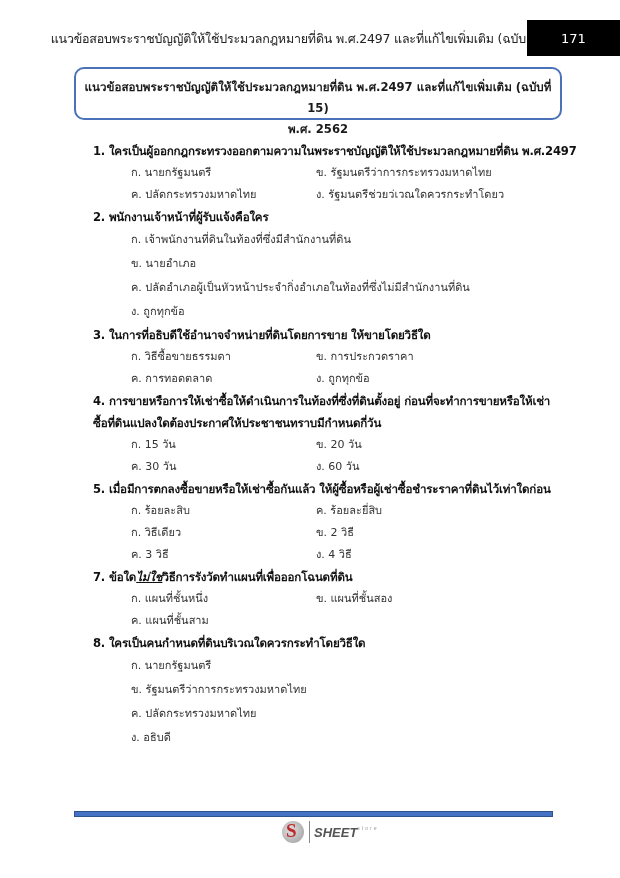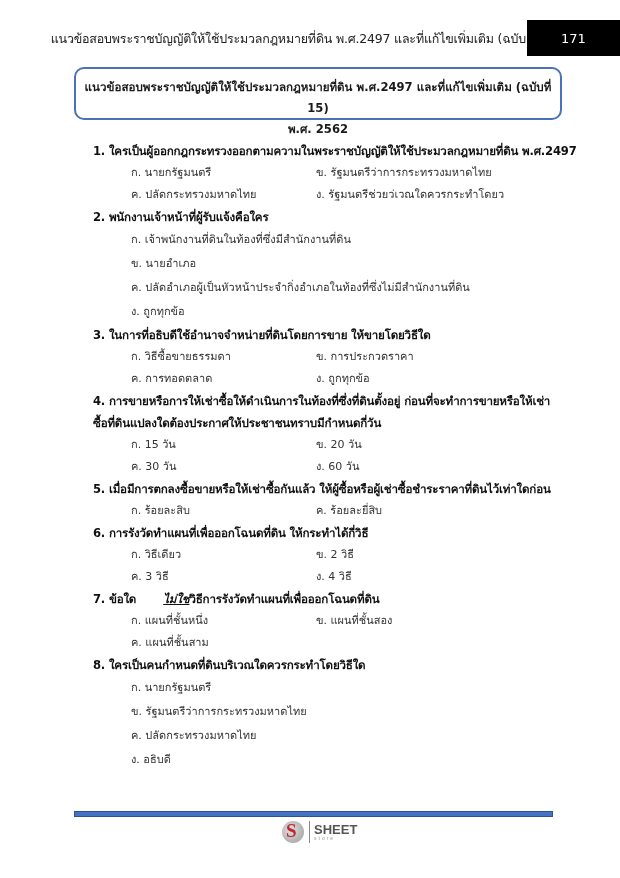--- a/index.html
+++ b/index.html
@@ -27,37 +27,37 @@
     text-align: center; font-weight: bold; font-size: 11.6px; color: #1a1a1a;
     padding-top: 8px; line-height: 21px;
   }
   .content { position: absolute; left: 93px; top: 140px; width: 470px; }
   .q { font-weight: bold; font-size: 11.6px; line-height: 22px; white-space: nowrap; letter-spacing: -0.2px; }
   .q.wrap { white-space: normal; }
   .opts { padding-left: 38px; font-size: 11px; color: #333; }
   .opts.grid { display: grid; grid-template-columns: 185px 1fr; }
   .opt { line-height: 22px; white-space: nowrap; }
   .opts.list .opt { line-height: 24px; }
-  .emph { font-style: italic; text-decoration: underline; padding-left: 27px; }
+  .emph { font-style: italic; text-decoration: underline; }
   .footer-rule {
     position: absolute; left: 74px; top: 811px; width: 477px; height: 4px;
     background: #4472c4; border: 1px solid #2f528f; box-sizing: content-box;
   }
   .logo { position: absolute; left: 282px; top: 819px; height: 26px; display: flex; align-items: center; }
   .logo .mark {
     width: 22px; height: 22px; border-radius: 50%;
     background: radial-gradient(circle at 40% 40%, #e0e0e0, #9a9a9a);
     position: relative;
   }
   .logo .mark span {
     position: absolute; left: 4px; top: -1px; font-weight: bold; font-size: 19px; color: #c0282d;
     font-family: "Liberation Serif", serif;
   }
   .logo .sep { width: 1px; height: 22px; background: #888; margin: 0 4px 0 5px; }
-  .logo .words { display: flex; flex-direction: column; line-height: 1; }
+  .logo .words { display: flex; flex-direction: row; line-height: 1; font-style: italic; }
   .logo .brand { font-weight: bold; font-size: 13px; color: #555; font-family: "Liberation Sans", sans-serif; }
   .logo .sub { font-size: 5px; color: #999; letter-spacing: 2px; font-family: "Liberation Sans", sans-serif; }
 </style>
 </head>
 <body>
 
 <div class="running-header">
   <div class="title">แนวข้อสอบพระราชบัญญัติให้ใช้ประมวลกฎหมายที่ดิน พ.ศ.2497 และที่แก้ไขเพิ่มเติม (ฉบับ</div>
   <div class="page-no">171</div>
 </div>
@@ -111,21 +111,20 @@
 
   <div>
     <div class="q">5. เมื่อมีการตกลงซื้อขายหรือให้เช่าซื้อกันแล้ว ให้ผู้ซื้อหรือผู้เช่าซื้อชำระราคาที่ดินไว้เท่าใดก่อน</div>
     <div class="opts grid">
       <div class="opt">ก. ร้อยละสิบ</div>
       <div class="opt">ค. ร้อยละยี่สิบ</div>
     </div>
   </div>
 
   <div>
-    <div class="q">6. การรังวัดทำแผนที่เพื่อออกโฉนดที่ดิน ให้กระทำได้กี่วิธี</div>
     <div class="opts grid">
       <div class="opt">ก. วิธีเดียว</div>
       <div class="opt">ข. 2 วิธี</div>
       <div class="opt">ค. 3 วิธี</div>
       <div class="opt">ง. 4 วิธี</div>
     </div>
   </div>
 
   <div>
     <div class="q"><span>7. ข้อใด</span><span class="emph">ไม่ใช่</span><span>วิธีการรังวัดทำแผนที่เพื่อออกโฉนดที่ดิน</span></div>

